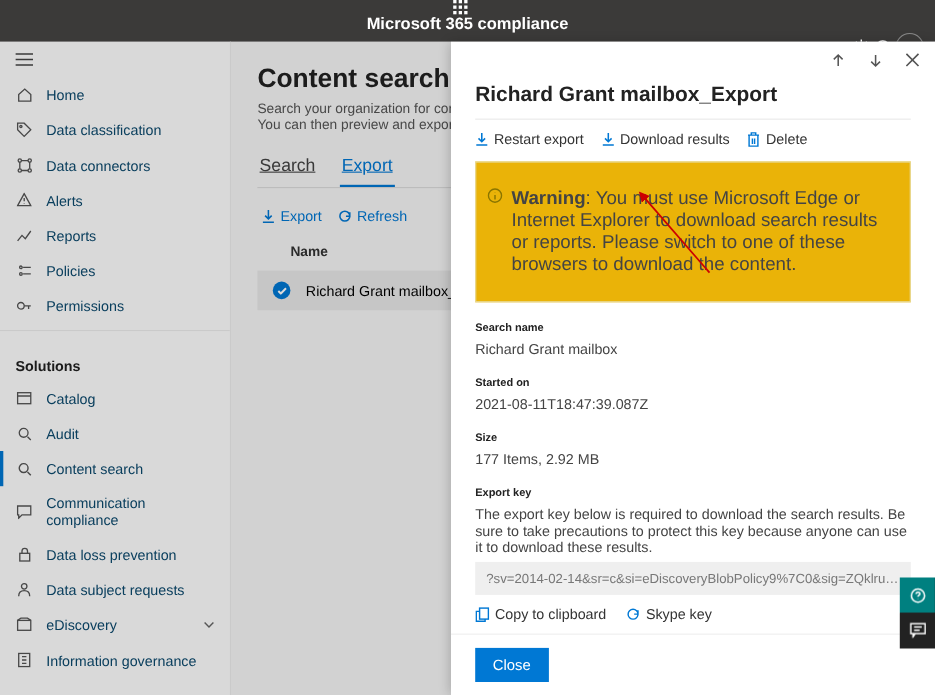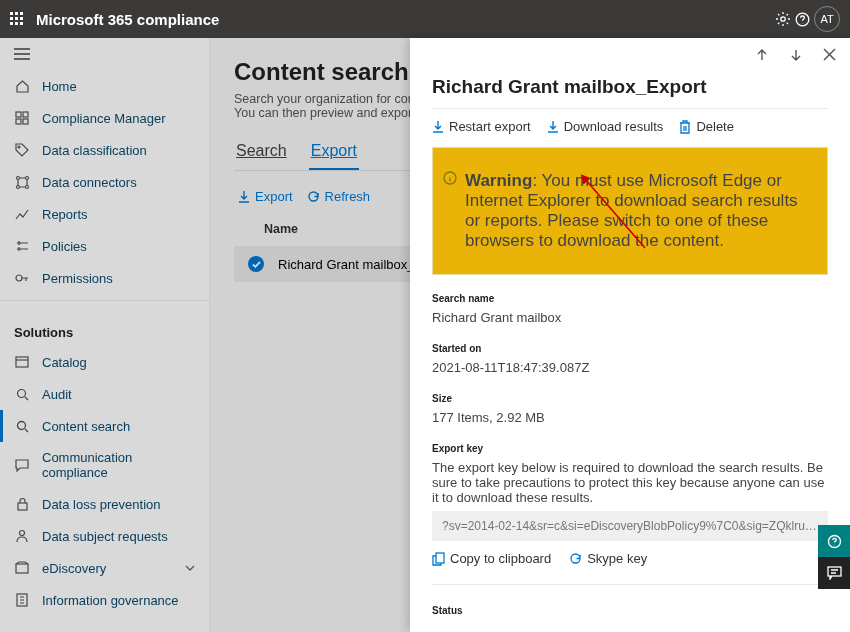--- a/index.html
+++ b/index.html
@@ -1,18 +1,18 @@
 <!DOCTYPE html>
 <html><head>
 <meta charset="utf-8">
 <style>
   * { box-sizing: border-box; margin: 0; padding: 0; }
   body { font-family: "Segoe UI", -apple-system, sans-serif; font-size: 13px; width: 850px; height: 632px; overflow: hidden; background: #fff; position: relative; }
 
-  .topbar { background: #3b3a39; color: #fff; height: 38px; display: flex; align-items: center; padding: 0 10px; }
+  .topbar { background: #3b3a39; color: #fff; height: 38px; display: flex; align-items: center; padding: 0 10px; flex-direction: column; }
   .waffle { width: 14px; height: 14px; display: grid; grid-template-columns: repeat(3,3px); grid-template-rows: repeat(3,3px); gap: 2px; margin-right: 12px; }
   .waffle span { background: #fff; }
   .brand { font-size: 15px; font-weight: 600; }
   .topbar-right { margin-left: auto; display: flex; align-items: center; gap: 4px; }
   .avatar { width: 26px; height: 26px; border-radius: 50%; border: 1px solid #888; display: flex; align-items: center; justify-content: center; font-size: 11px; color: #fff; }
 
   .shell { display: flex; height: 594px; }
   .sidebar { width: 210px; background: #fff; border-right: 1px solid #eee; overflow-y: auto; }
   .side-ham { padding: 10px 14px; }
   .side-item { display: flex; align-items: center; padding: 8px 14px; gap: 12px; color: #0c4a6e; cursor: pointer; font-size: 13px; }
@@ -110,48 +110,46 @@
         <span class="icon">
           <svg width="15" height="15" viewBox="0 0 15 15" fill="none" stroke="#555" stroke-width="1.2">
             <path d="M2 7L7.5 2 13 7v6H2z"></path>
           </svg>
         </span>
         <span>Home</span>
       </div>
     <div class="side-item">
         <span class="icon">
           <svg width="14" height="14" viewBox="0 0 14 14" fill="none" stroke="#555" stroke-width="1.2">
-            <rect x="1" y="1" width="5" height="5"></rect>
-            <rect x="8" y="1" width="5" height="5"></rect>
-            <rect x="1" y="8" width="5" height="5"></rect>
-            <rect x="8" y="8" width="5" height="5"></rect>
-          </svg>
-        </span>
-        <span>Compliance Manager</span>
-      </div>
-    <div class="side-item">
-        <span class="icon">
-          <svg width="14" height="14" viewBox="0 0 14 14" fill="none" stroke="#555" stroke-width="1.2">
             <path d="M1 1h6l6 6-6 6-6-6z"></path>
             <circle cx="4" cy="4" r="1"></circle>
           </svg>
         </span>
         <span>Data classification</span>
       </div>
     <div class="side-item">
         <span class="icon">
           <svg width="15" height="15" viewBox="0 0 15 15" fill="none" stroke="#555" stroke-width="1.2">
             <circle cx="3" cy="3" r="1.5"></circle>
             <circle cx="12" cy="3" r="1.5"></circle>
             <circle cx="3" cy="12" r="1.5"></circle>
             <circle cx="12" cy="12" r="1.5"></circle>
             <path d="M4.5 3h6M3 4.5v6M12 4.5v6M4.5 12h6"></path>
           </svg>
         </span>
         <span>Data connectors</span>
+      </div>
+    <div class="side-item">
+        <span class="icon">
+          <svg width="14" height="14" viewBox="0 0 14 14" fill="none" stroke="#555" stroke-width="1.2">
+            <path d="M7 1L1 12h12z"></path>
+            <path d="M7 5v3M7 10v.5"></path>
+          </svg>
+        </span>
+        <span>Alerts</span>
       </div>
     <div class="side-item">
         <span class="icon">
           <svg width="14" height="14" viewBox="0 0 14 14" fill="none" stroke="#555" stroke-width="1.2">
             <path d="M1 12l4-5 3 3 5-7"></path>
           </svg>
         </span>
         <span>Reports</span>
       </div>
     <div class="side-item">
@@ -388,20 +386,23 @@
             </span>
             <span>Skype key</span>
           </div>
       </div>
     </div>
     <div class="panel-hr" style="margin-top:18px"></div>
     <div class="field" style="margin-top:20px">
       <div class="field-label">Status</div>
     </div>
   </div>
+  <div class="panel-footer">
+    <button class="btn-primary">Close</button>
+  </div>
 </div>
 
 <div class="helpbtn a">
     <svg width="15" height="15" viewBox="0 0 15 15" fill="none" stroke="#fff" stroke-width="1.4">
       <circle cx="7.5" cy="7.5" r="6"></circle>
       <path d="M5.8 6c0-.9.8-1.6 1.7-1.6s1.7.6 1.7 1.5c0 .8-.5 1.1-1.2 1.5-.4.3-.5.6-.5 1.1M7.5 10.8v.1"></path>
     </svg>
   </div>
 <div class="helpbtn b">
     <svg width="15" height="14" viewBox="0 0 15 14" fill="none" stroke="#fff" stroke-width="1.3">

